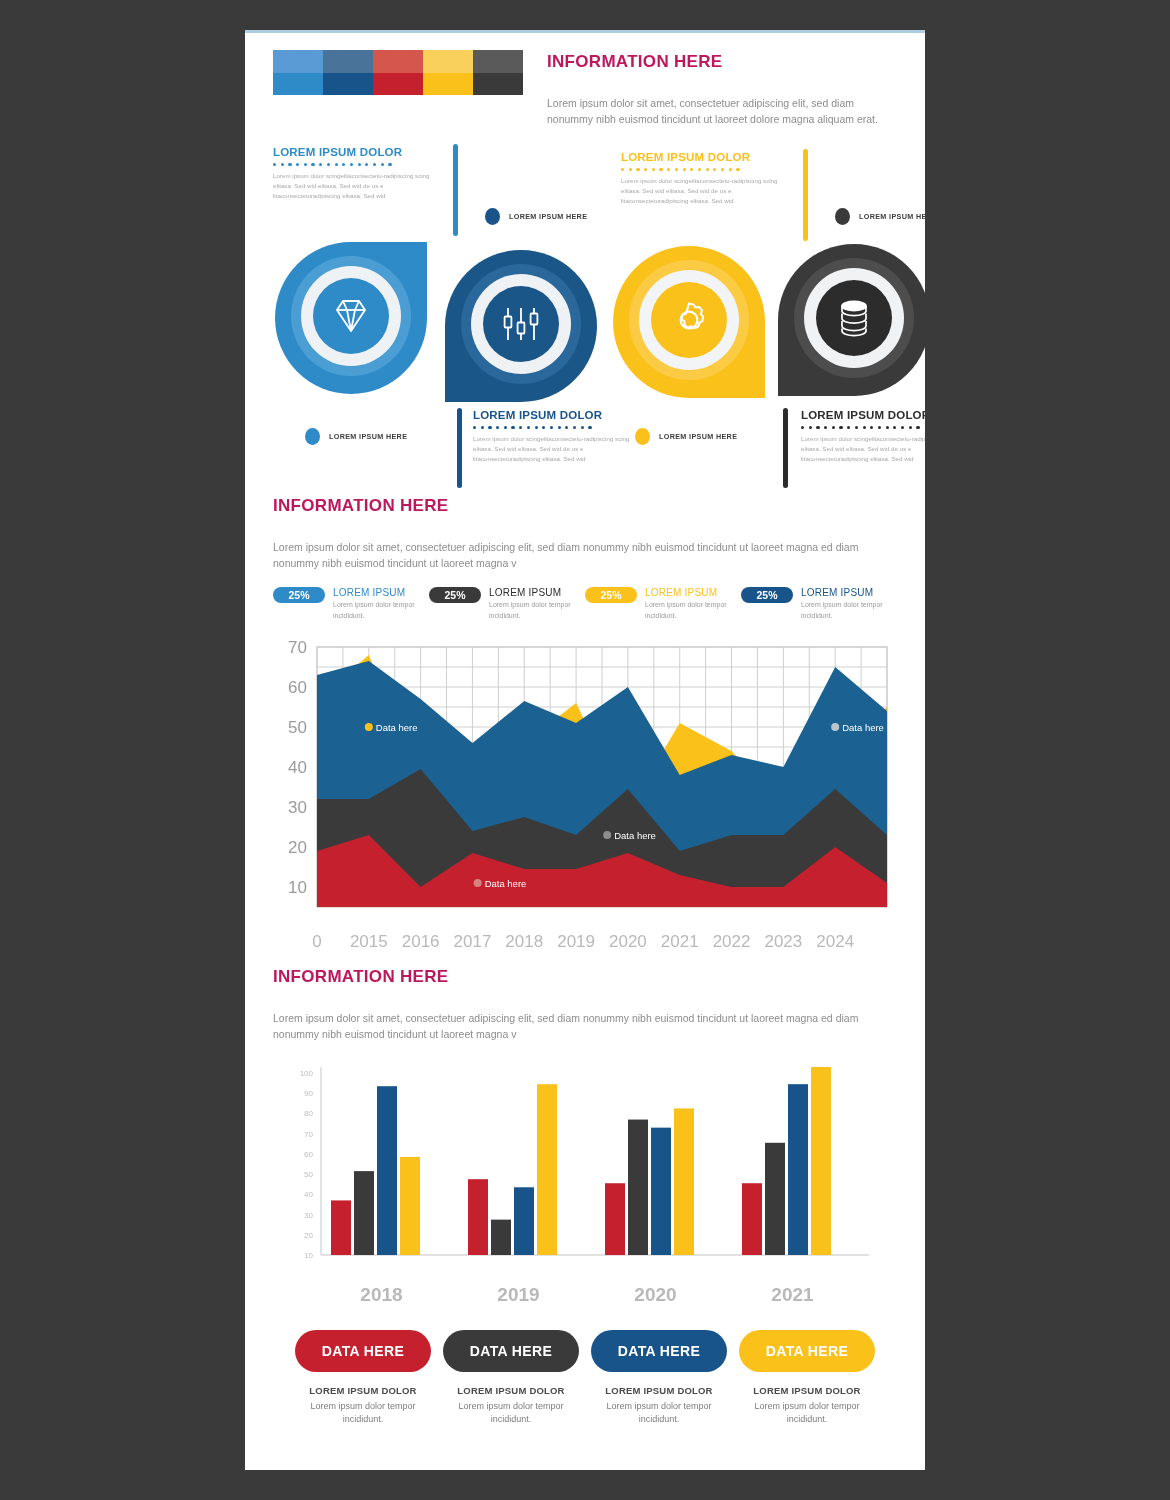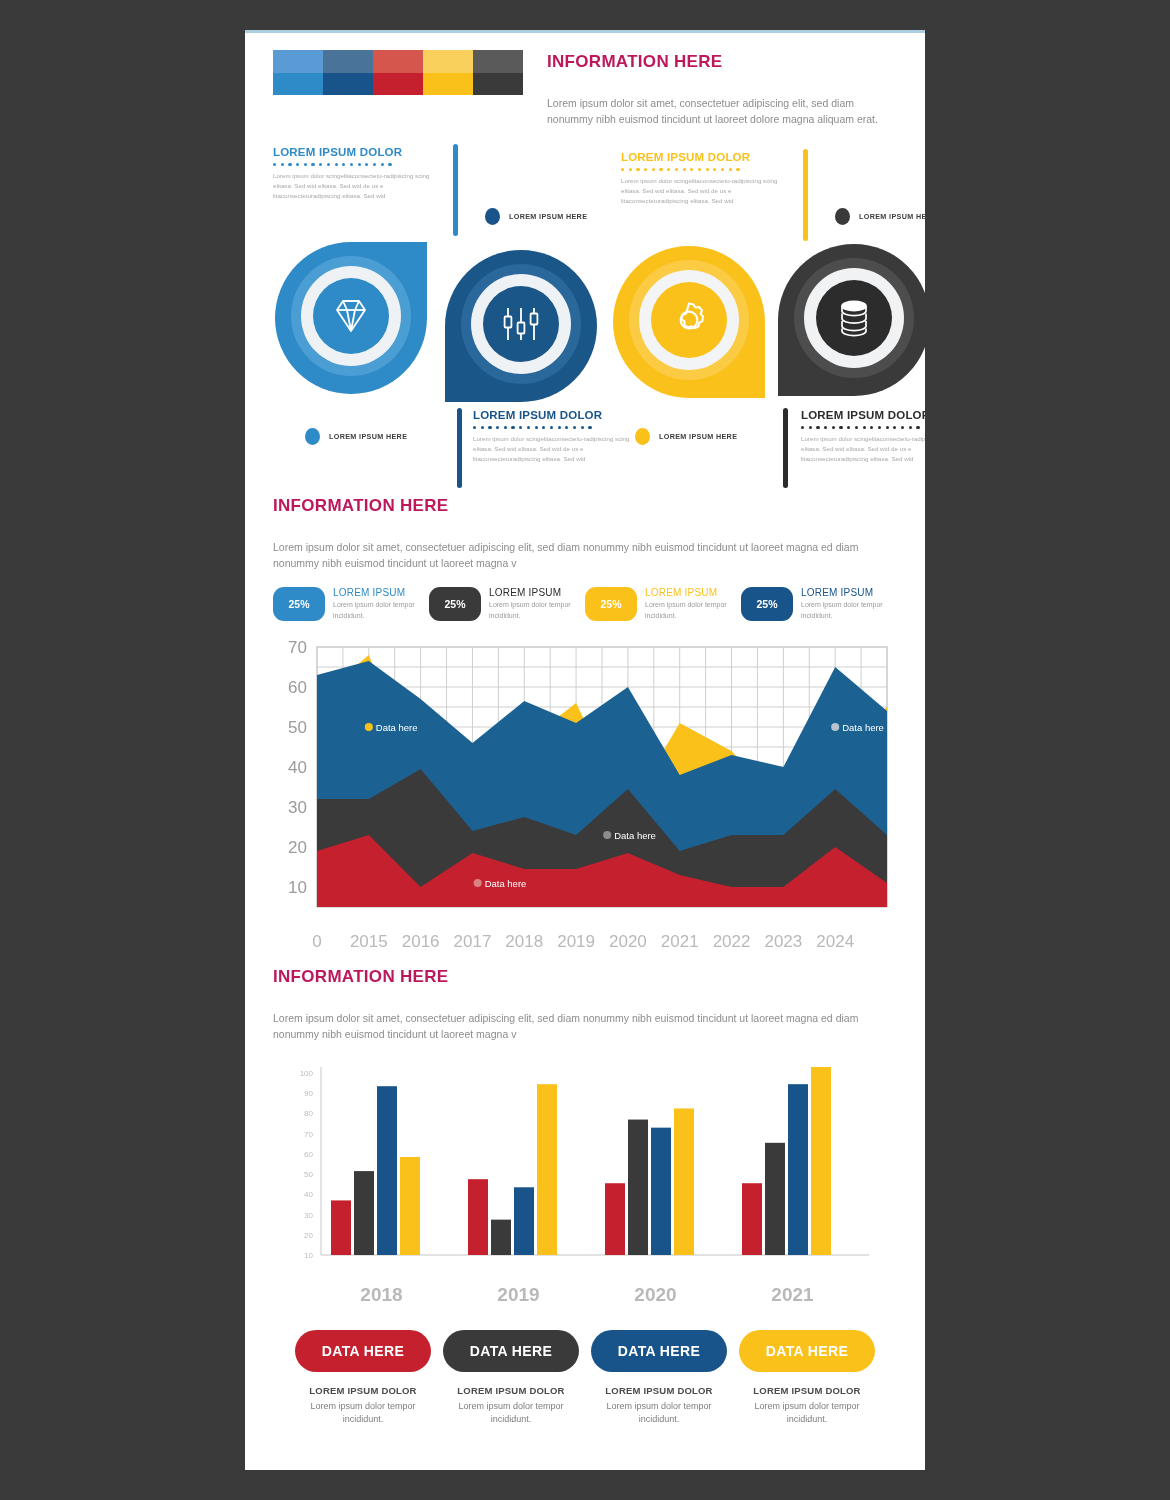--- a/index.html
+++ b/index.html
@@ -107,21 +107,21 @@
   .pin .blob { position:absolute; inset:0; }
   .ring { position:absolute; border-radius:50%; }
 
   
   .botlabels { position: relative; height: 90px; margin-top: 4px;}
 
   
   .pctrow { display:flex; margin-top: 16px; gap: 0; }
   .pctitem { display:flex; align-items:flex-start; flex:1; gap:8px;}
   .pctbadge {
-    width:52px; height:34px; border-radius:11px;
+    width:52px; height:16px; border-radius:11px;
     display:flex;align-items:center;justify-content:center;
     color:#fff; font-size:10.5px; font-weight:bold; flex-shrink:0;
   }
   .pcttxt h5 { font-size:10px; font-weight:normal; letter-spacing:.2px;}
   .pcttxt p { font-size:7px; color:#9a9a9a; line-height:1.5; margin-top:2px;}
 
   
   .areawrap { margin-top: 18px; position: relative; }
   .axis-lbl { fill:#9b9b9b; font-size:17px; font-family:"Liberation Sans",sans-serif; }
   .xaxis-lbl { fill:#b9b9b9; font-size:17px; font-family:"Liberation Sans",sans-serif;}

